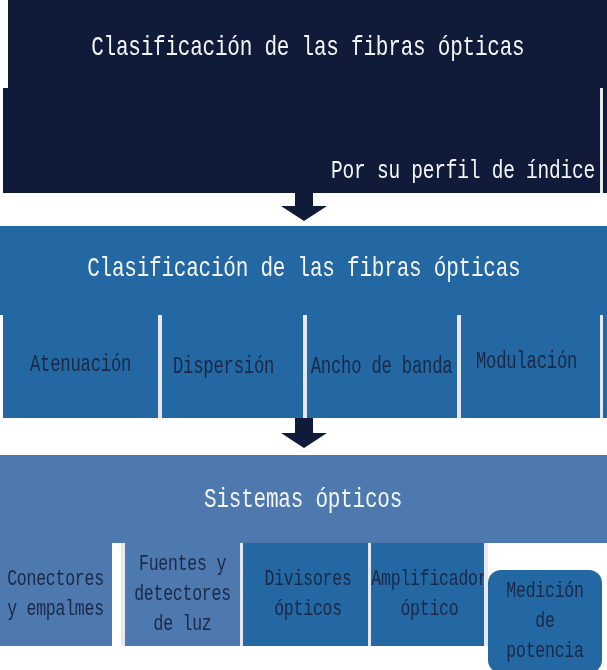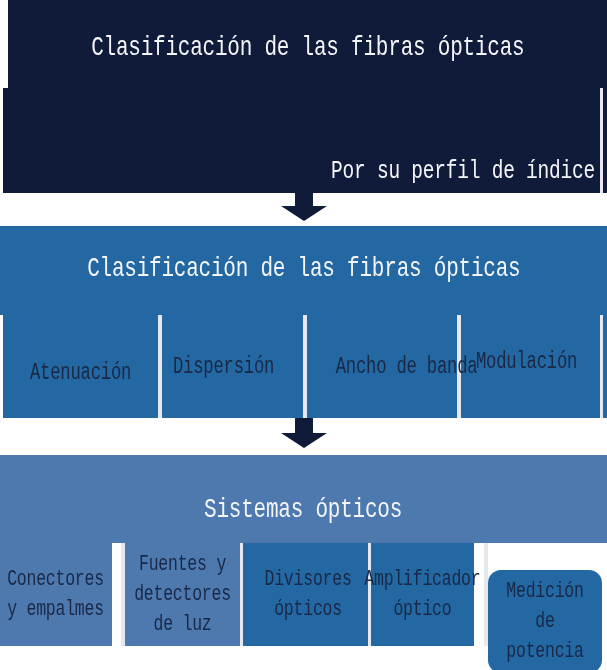--- a/index.html
+++ b/index.html
@@ -57,41 +57,41 @@
   <div class="abs blue-rect" style="left:603px;top:315px;width:4px;height:103px;"></div>
 
   <div class="abs flex" style="left:0;top:241px;width:607px;height:55px;">
     <span class="cx t-title">Clasificación de las fibras ópticas</span>
   </div>
 
   <div class="abs sep" style="left:158px;top:315px;width:4px;height:103px;"></div>
   <div class="abs sep" style="left:303px;top:315px;width:4px;height:103px;"></div>
   <div class="abs sep" style="left:457px;top:315px;width:4px;height:103px;"></div>
 
-  <div class="abs flex" style="left:3px;top:321px;width:155px;height:103px;">
+  <div class="abs flex" style="left:3px;top:313px;width:155px;height:103px;">
     <span class="cx t-cell">Atenuación</span>
   </div>
   <div class="abs flex" style="left:162px;top:315px;width:123px;height:103px;">
     <span class="cx t-cell">Dispersión</span>
   </div>
-  <div class="abs flex" style="left:292px;top:315px;width:150px;height:103px;padding-left:40px;">
+  <div class="abs flex" style="left:307px;top:315px;width:150px;height:103px;">
     <span class="cx t-cell">Ancho de banda</span>
   </div>
   <div class="abs flex" style="left:461px;top:310px;width:132px;height:103px;">
     <span class="cx t-cell">Modulación</span>
   </div>
 
   <div class="abs" style="left:281px;top:418px;width:46px;height:30px;">
     <div class="arrow-stem" style="height:15px;"></div>
     <div class="arrow-head"></div>
   </div>
 
   <div class="abs lblue-rect" style="left:0;top:455px;width:607px;height:88px;"></div>
 
-  <div class="abs flex" style="left:0;top:473px;width:607px;height:52px;align-items:flex-end;">
+  <div class="abs flex" style="left:0;top:473px;width:607px;height:52px;">
     <span class="cx t-title">Sistemas ópticos</span>
   </div>
 
   <div class="abs lblue-rect flex" style="left:0;top:543px;width:112px;height:103px;">
     <span class="cx ml t-col">Conectores
 y empalmes</span>
   </div>
   <div class="abs sep" style="left:121px;top:543px;width:4px;height:103px;"></div>
 
   <div class="abs lblue-rect flex" style="left:125px;top:543px;width:115px;height:103px;">
@@ -100,21 +100,21 @@
 de luz</span>
   </div>
   <div class="abs sep" style="left:240px;top:543px;width:3px;height:103px;"></div>
 
   <div class="abs blue-rect flex" style="left:243px;top:543px;width:130px;height:103px;">
     <span class="cx ml t-col">Divisores
 ópticos</span>
   </div>
   <div class="abs sep" style="left:368px;top:543px;width:3px;height:103px;"></div>
 
-  <div class="abs blue-rect flex" style="left:371px;top:543px;width:103px;height:103px;">
+  <div class="abs blue-rect flex" style="left:371px;top:543px;width:116px;height:103px;">
     <span class="cx ml t-col">Amplificador
 óptico</span>
   </div>
   <div class="abs sep" style="left:484px;top:543px;width:4px;height:103px;"></div>
 
   <div class="abs blue-rect flex" style="left:488px;top:570px;width:114px;height:103px;border-radius:13px;">
     <span class="cx ml t-col">Medición
 de potencia</span>
   </div>
 

